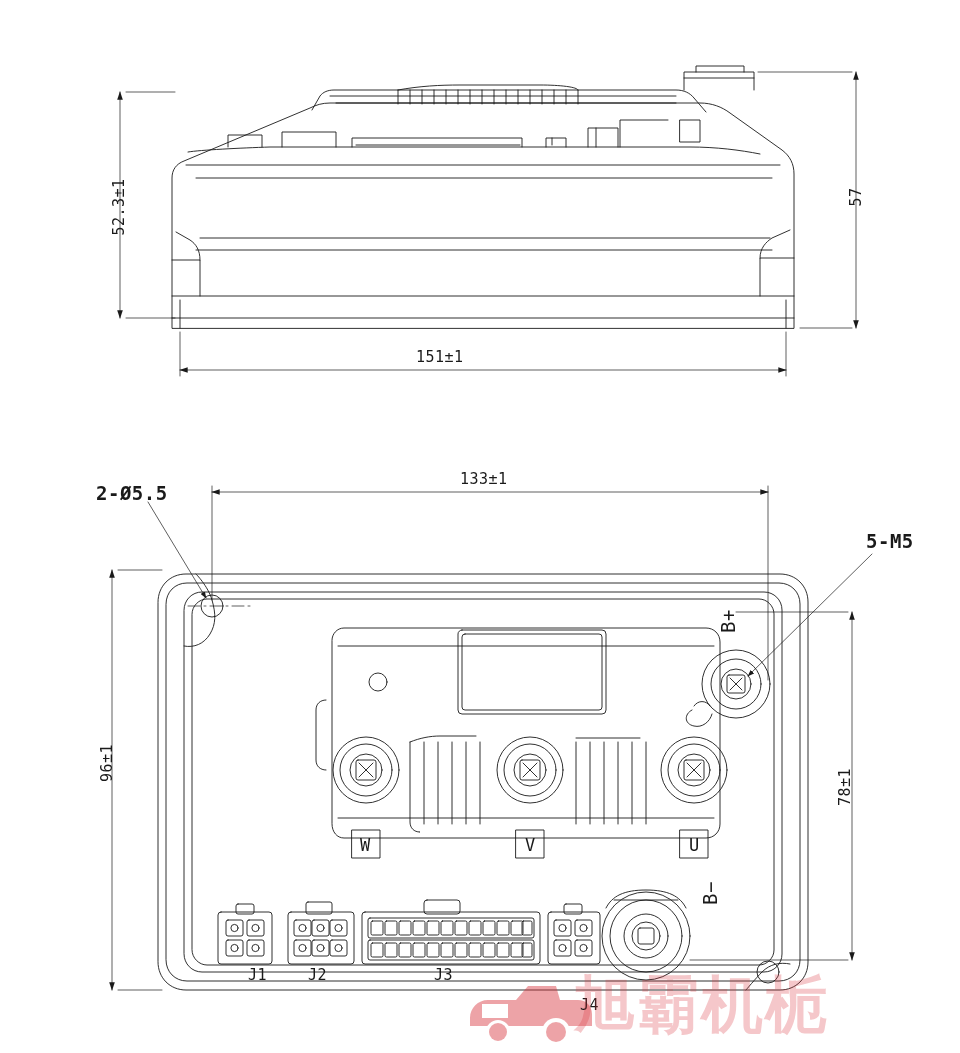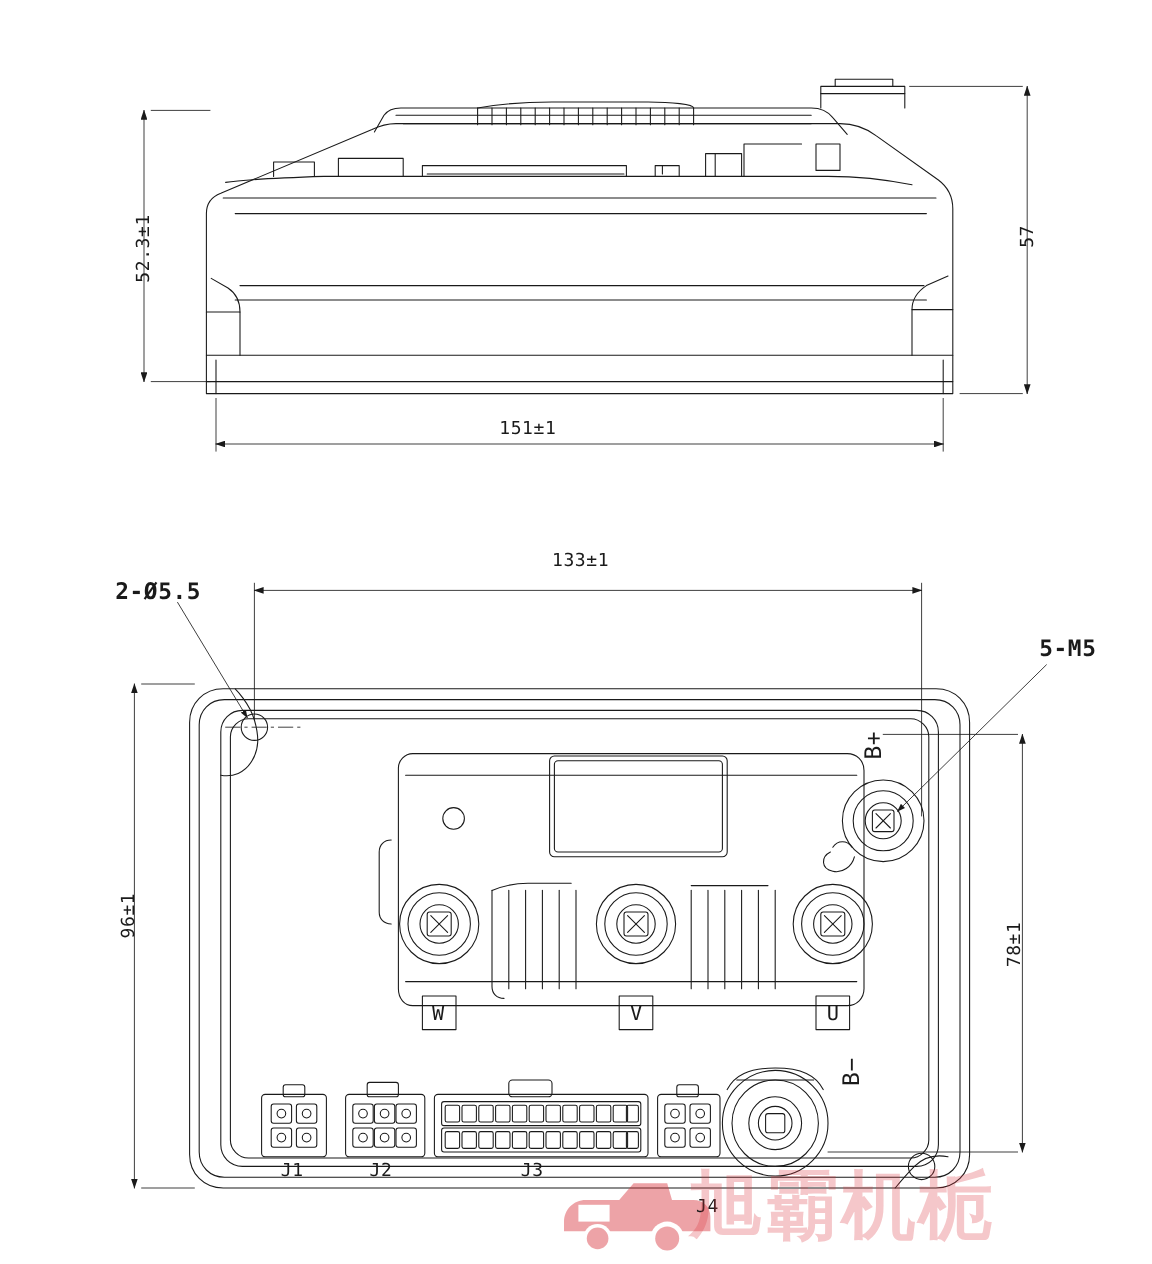--- a/index.html
+++ b/index.html
@@ -350,41 +350,41 @@
       <rect x="482" y="1004" width="26" height="14" fill="#ffffff"></rect>
     </g>
   </svg>
 
   <div class="dim-label rot90" style="left:86px; top:198px; width:66px; text-align:center;">52.3±1</div>
 
   <div class="dim-label rot90" style="left:826px; top:188px; width:60px; text-align:center;">57</div>
 
   <div class="dim-label" style="left:416px; top:348px;">151±1</div>
 
-  <div class="dim-label" style="left:460px; top:458px;">133±1</div>
+  <div class="dim-label" style="left:460px; top:470px;">133±1</div>
 
   <div class="dim-label rot90" style="left:74px; top:754px; width:66px; text-align:center;">96±1</div>
 
   <div class="dim-label rot90" style="left:812px; top:778px; width:66px; text-align:center;">78±1</div>
 
   <div class="note-label" style="left:96px; top:482px;">2-Ø5.5</div>
 
   <div class="note-label" style="left:866px; top:530px;">5-M5</div>
 
   <div class="part-label rot90" style="left:704px; top:610px; width:48px; text-align:center; font-size:19px;">B+</div>
 
   <div class="part-label rot90" style="left:686px; top:882px; width:48px; text-align:center; font-size:19px;">B−</div>
 
   <div class="part-label" style="left:360px; top:835px; font-size:17px;">W</div>
 
   <div class="part-label" style="left:525px; top:835px; font-size:17px;">V</div>
 
   <div class="part-label" style="left:689px; top:835px; font-size:17px;">U</div>
 
-  <div class="part-label" style="left:234px; top:966px;">J1</div>
+  <div class="part-label" style="left:248px; top:966px;">J1</div>
 
   <div class="part-label" style="left:308px; top:966px;text-align:right;">J2</div>
 
   <div class="part-label" style="left:420px; top:966px;margin-left:14px;">J3</div>
 
   <div class="part-label" style="left:580px; top:996px;">J4</div>
 
   <div class="wm">
     <div class="wm-text">旭霸机栀</div>
   </div>

